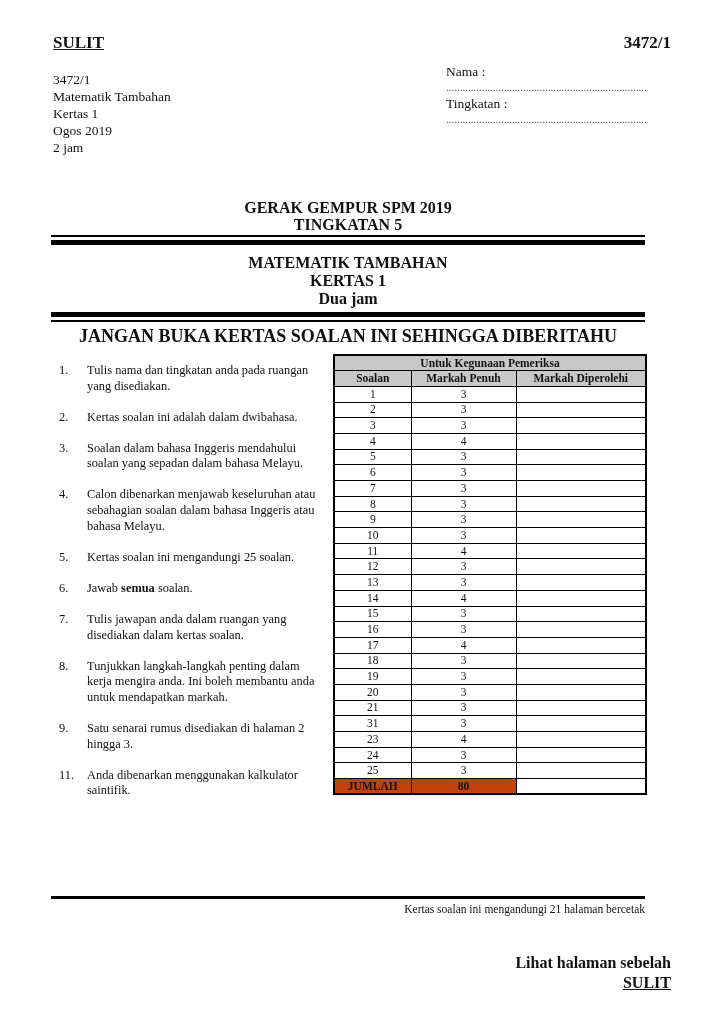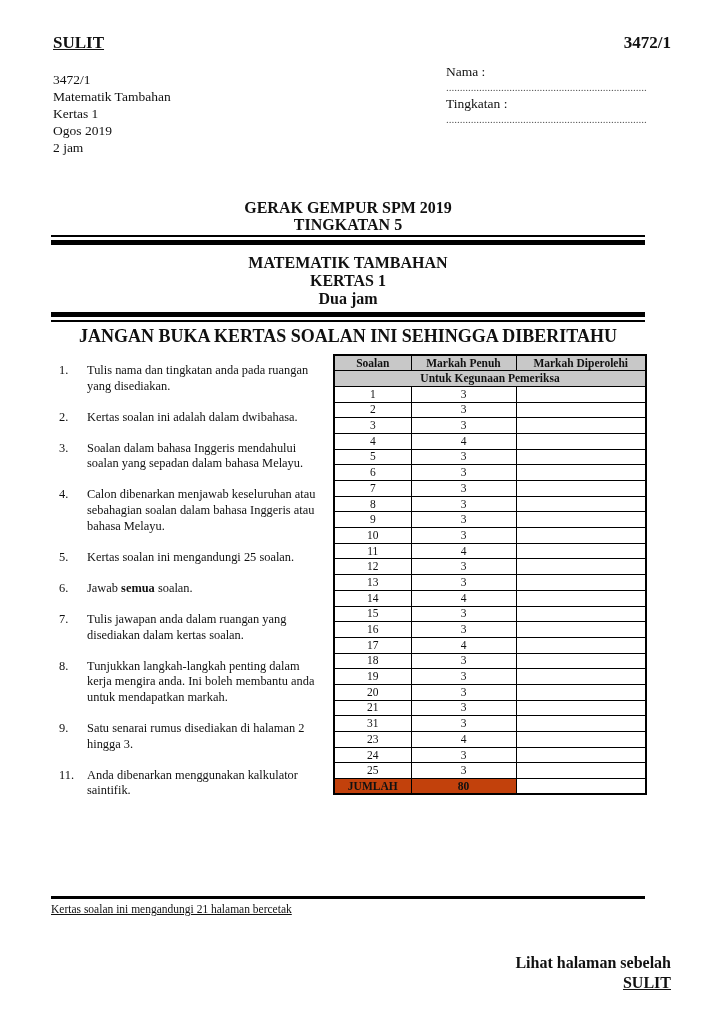--- a/index.html
+++ b/index.html
@@ -64,21 +64,21 @@
       text-align: center; font-weight: normal;
     }
     table.marks th { background: #c8c8c8; font-weight: bold; font-size: 11.5px; }
     table.marks .col1 { width: 77px; }
     table.marks .col2 { width: 105px; }
     table.marks tr.total td.lbl, table.marks tr.total td.val { background: #c2410c; font-weight: bold; }
 
     .rule-bottom { position: absolute; left: 51px; top: 896px; width: 594px; height: 3px; background: #000; }
     .footer-note {
       left: 51px; width: 594px; top: 903px;
-      text-align: left; font-size: 11.5px; text-decoration: underline;
+      text-align: right; font-size: 11.5px;
     }
     .next-page {
       right: 52px; top: 953px; text-align: right;
       font-size: 16px; font-weight: bold; line-height: 20px;
     }
     .next-page .u { text-decoration: underline; }
   </style>
 </head>
 <body>
 
@@ -158,26 +158,26 @@
     </div>
   <div class="inst-item">
       <span class="inst-num">11.</span>
       <span class="inst-text">Anda dibenarkan menggunakan kalkulator saintifik.</span>
     </div>
 </div>
 
 <table class="marks">
   <thead>
     <tr>
+      <th colspan="3">Untuk Kegunaan Pemeriksa</th>
+    </tr>
+    <tr>
       <th class="col1">Soalan</th>
       <th class="col2">Markah Penuh</th>
       <th>Markah Diperolehi</th>
-    </tr>
-    <tr>
-      <th colspan="3">Untuk Kegunaan Pemeriksa</th>
     </tr>
   </thead>
   <tbody id="marks-body">
       <tr>
         <td>1</td>
         <td>3</td>
         <td></td>
       </tr>
       <tr>
         <td>2</td>

